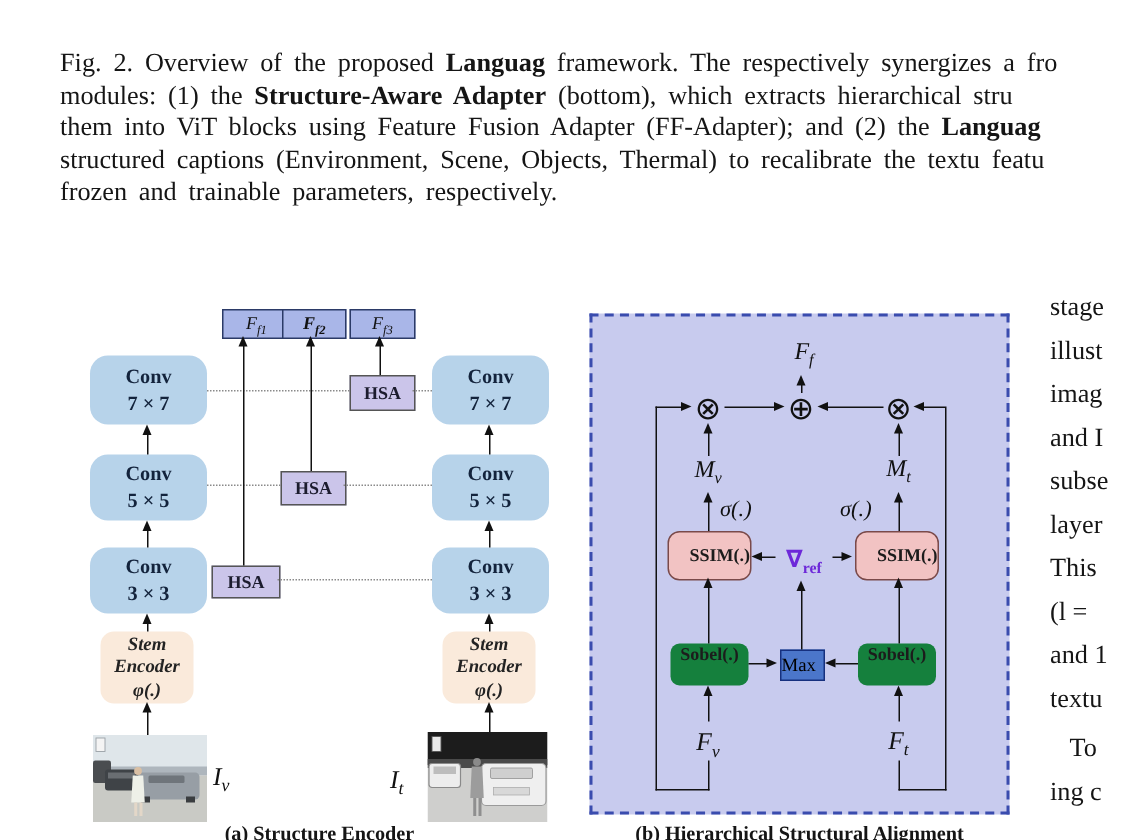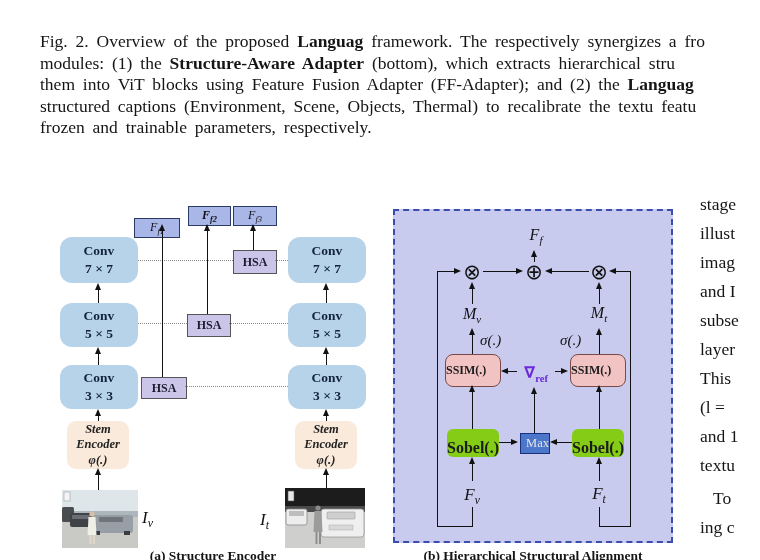--- a/index.html
+++ b/index.html
@@ -39,25 +39,25 @@
   .imglbl sub{font-size:70%;}
   
   #panel{position:absolute;left:393px;top:209px;width:280px;height:334px;box-sizing:border-box;
          background:#c8cbee;border:2px dashed #3a4cae;padding-left:44px;}
   .op{position:absolute;width:22px;height:22px;font-family:"DejaVu Sans",sans-serif;font-size:21px;
       line-height:22px;text-align:center;color:#111;}
   .pmath{position:absolute;width:40px;text-align:center;font-size:16px;font-style:italic;color:#111;}
   .pmath sub{font-size:68%;}
   .sigma{position:absolute;font-size:15px;font-style:italic;color:#111;}
   .ssim{position:absolute;width:54px;height:31px;background:#f2c3c3;border:1.2px solid #7a4a4a;border-radius:8px;
-        display:flex;align-items:center;justify-content:flex-start;font-weight:bold;font-size:12px;color:#1c1c1c;}
-  .sobel{position:absolute;width:52px;height:28px;background:#84cc16;border-radius:6px;
-        display:flex;align-items:flex-end;justify-content:center;font-weight:bold;font-size:16px;color:#1c1c1c;}
+        display:flex;align-items:center;justify-content:flex-end;font-weight:bold;font-size:12px;color:#1c1c1c;}
+  .sobel{position:absolute;width:52px;height:28px;background:#15803d;border-radius:6px;
+        display:flex;align-items:flex-start;justify-content:center;font-weight:bold;font-size:12px;color:#1c1c1c;}
   .maxb{position:absolute;left:125px;top:222px;width:30px;height:21px;background:#4b76ca;border:1.4px solid #16307e;
-        box-sizing:border-box;display:flex;align-items:center;justify-content:flex-end;font-size:12.5px;color:#e5e5e5;}
+        box-sizing:border-box;display:flex;align-items:center;justify-content:flex-start;font-size:12.5px;color:#000000;}
   .nabla{position:absolute;left:122px;top:152px;width:38px;text-align:center;font-weight:bold;font-size:16px;
          font-family:"DejaVu Sans",sans-serif;color:#6d28d9;}
   .nabla sub{font-size:66%;font-family:"Liberation Serif",serif;}
 </style>
 </head>
 <body>
 
 <div id="page">
 
   <div id="figcap">
@@ -76,21 +76,21 @@
     <div class="sline">subse</div>
     <div class="sline">layer</div>
     <div class="sline">This</div>
     <div class="sline">(l =</div>
     <div class="sline">and 1</div>
     <div class="sline">textu</div>
     <div class="sline para">To</div>
     <div class="sline">ing c</div>
   </div>
 
-  <div class="fbox" style="left:134px;top:206px;width:44px;margin-top:12px;">
+  <div class="fbox" style="left:148px;top:206px;width:44px;">
       <span class="math"><i>F</i><sub>f1</sub></span>
     </div>
   <div class="fbox" style="left:188px;top:206px;width:41px;font-weight:bold;">
       <span class="math"><i>F</i><sub>f2</sub></span>
     </div>
   <div class="fbox" style="left:233px;top:206px;width:42px;">
       <span class="math"><i>F</i><sub>f3</sub></span>
     </div>
 
   <div class="conv" style="left:60px;top:237px;height:46px;">

